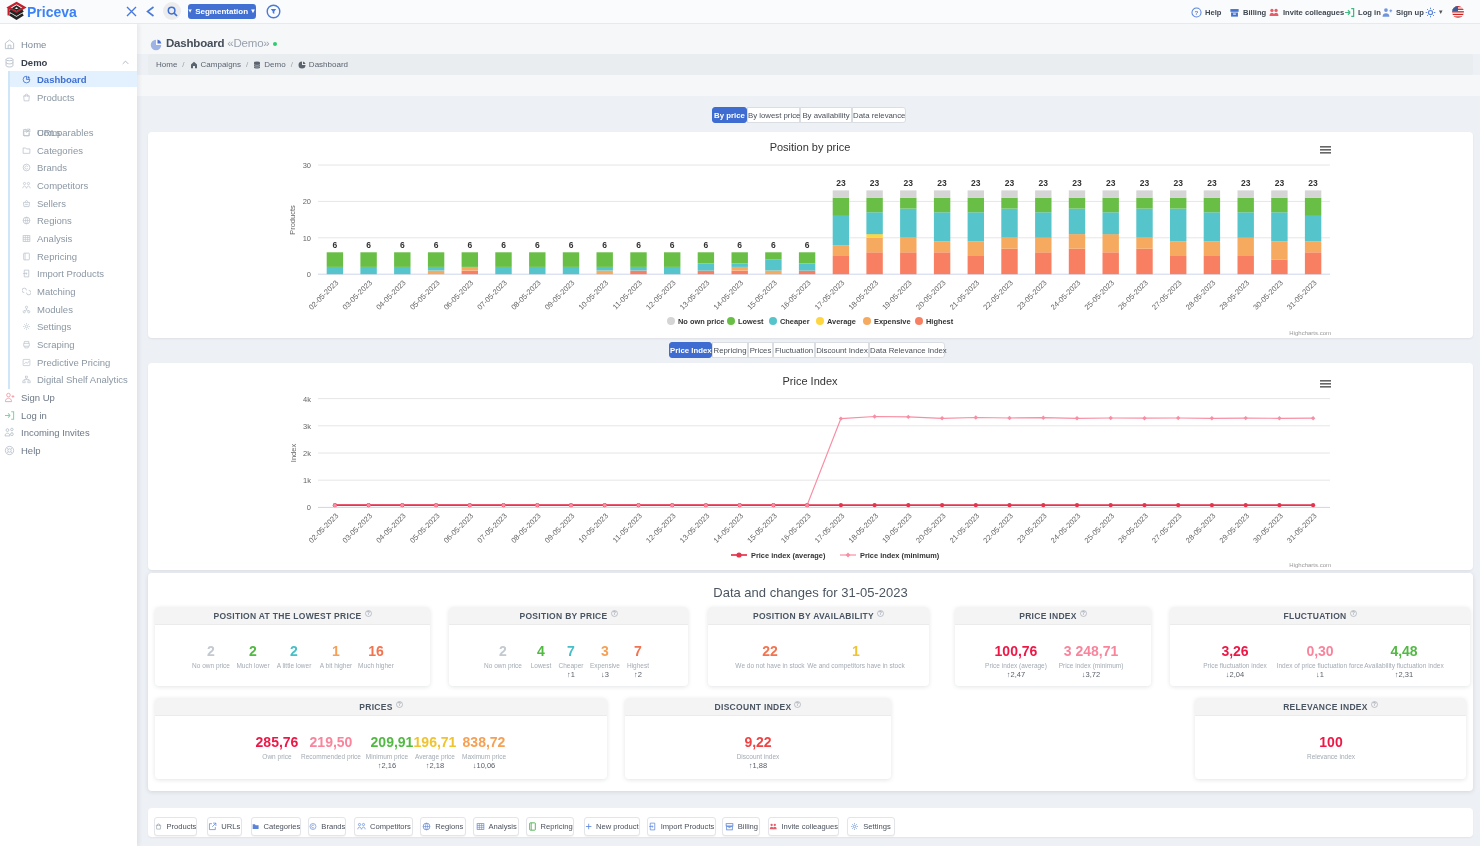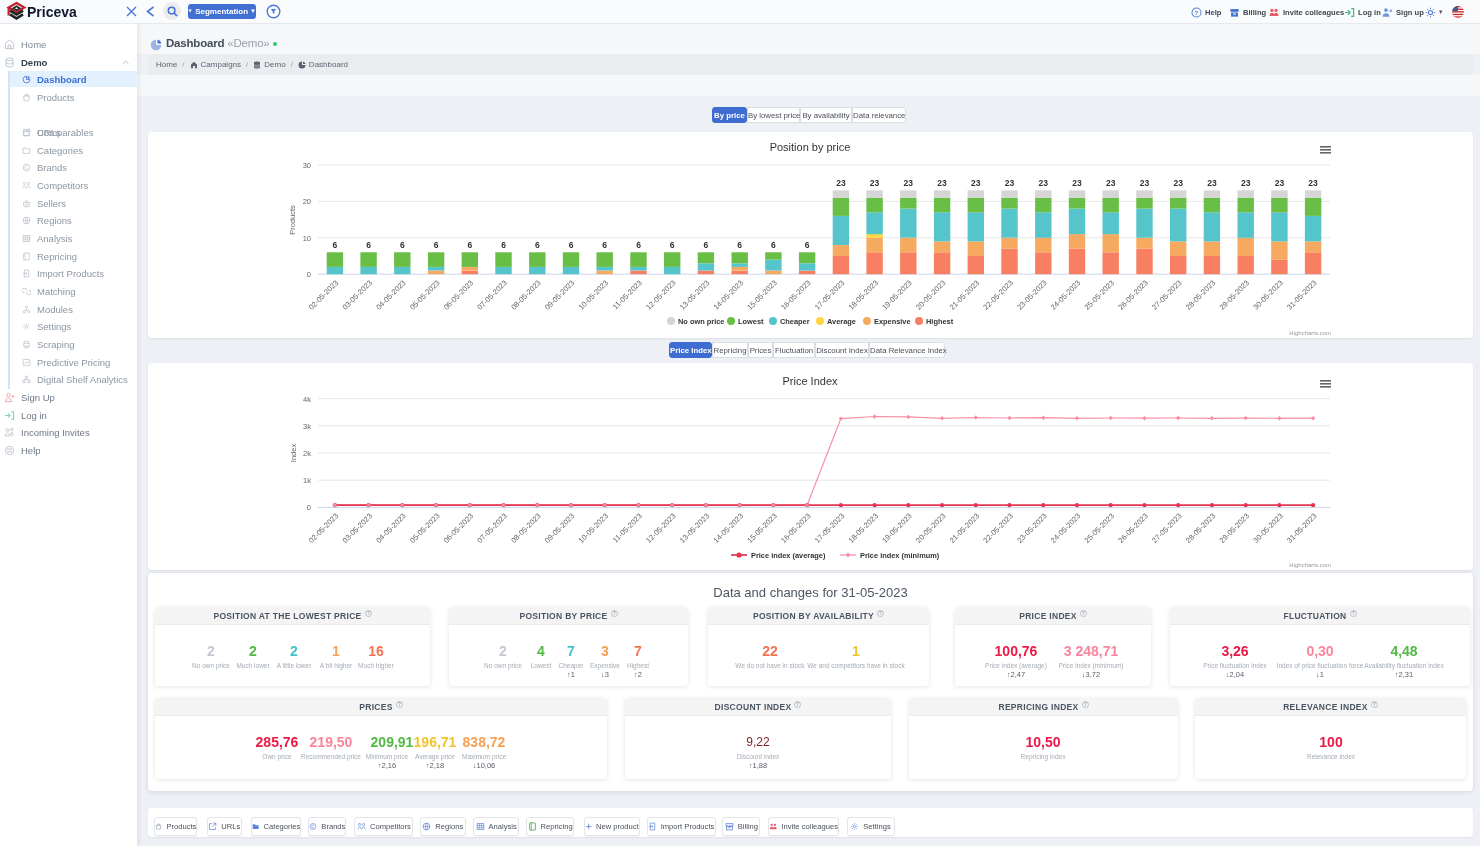--- a/index.html
+++ b/index.html
@@ -484,31 +484,23 @@
       <div style="position:absolute;left:210px;top:64px;width:140px;text-align:center;font-size:7.5px;color:#5a6069;font-weight:400;line-height:8px">↑2,18</div>
       <div style="position:absolute;left:259px;top:37px;width:140px;text-align:center;font-size:14px;font-weight:700;color:#f5a054;line-height:14px">838,72</div>
       <div style="position:absolute;left:259px;top:55px;width:140px;text-align:center;font-size:6.5px;color:#a3abb4;line-height:7px;white-space:nowrap">Maximum price</div>
       <div style="position:absolute;left:259px;top:64px;width:140px;text-align:center;font-size:7.5px;color:#5a6069;font-weight:400;line-height:8px">↓10,06</div>
     </div>
     <div class="card" style="left:625px;top:698px;width:266px;height:81px">
       <div class="chead" style="height:18px;line-height:18px">DISCOUNT INDEX<svg width="7" height="7" viewBox="0 0 14 14" style="margin-left:3px;vertical-align:2px">
           <circle cx="7" cy="7" r="6" fill="none" stroke="#9aa3ad" stroke-width="1.2"></circle>
           <text x="7" y="10" font-size="9" text-anchor="middle" fill="#9aa3ad">?</text>
         </svg></div>
-      <div style="position:absolute;left:63px;top:37px;width:140px;text-align:center;font-size:12px;font-weight:400;color:#7f1d1d;line-height:14px">9,22</div>
+      <div style="position:absolute;left:63px;top:37px;width:140px;text-align:center;font-size:14px;font-weight:700;color:#ef4444;line-height:14px">9,22</div>
       <div style="position:absolute;left:63px;top:55px;width:140px;text-align:center;font-size:6.5px;color:#a3abb4;line-height:7px;white-space:nowrap">Discount index</div>
       <div style="position:absolute;left:63px;top:64px;width:140px;text-align:center;font-size:7.5px;color:#5a6069;font-weight:400;line-height:8px">↑1,88</div>
-    </div>
-    <div class="card" style="left:909px;top:698px;width:269px;height:81px">
-      <div class="chead" style="height:18px;line-height:18px">REPRICING INDEX<svg width="7" height="7" viewBox="0 0 14 14" style="margin-left:3px;vertical-align:2px">
-          <circle cx="7" cy="7" r="6" fill="none" stroke="#9aa3ad" stroke-width="1.2"></circle>
-          <text x="7" y="10" font-size="9" text-anchor="middle" fill="#9aa3ad">?</text>
-        </svg></div>
-      <div style="position:absolute;left:64px;top:37px;width:140px;text-align:center;font-size:14px;font-weight:700;color:#ee1847;line-height:14px">10,50</div>
-      <div style="position:absolute;left:64px;top:55px;width:140px;text-align:center;font-size:6.5px;color:#a3abb4;line-height:7px;white-space:nowrap">Repricing index</div>
     </div>
     <div class="card" style="left:1195px;top:698px;width:271px;height:81px">
       <div class="chead" style="height:18px;line-height:18px">RELEVANCE INDEX<svg width="7" height="7" viewBox="0 0 14 14" style="margin-left:3px;vertical-align:2px">
           <circle cx="7" cy="7" r="6" fill="none" stroke="#9aa3ad" stroke-width="1.2"></circle>
           <text x="7" y="10" font-size="9" text-anchor="middle" fill="#9aa3ad">?</text>
         </svg></div>
       <div style="position:absolute;left:66px;top:37px;width:140px;text-align:center;font-size:14px;font-weight:700;color:#ee1847;line-height:14px">100</div>
       <div style="position:absolute;left:66px;top:55px;width:140px;text-align:center;font-size:6.5px;color:#a3abb4;line-height:7px;white-space:nowrap">Relevance index</div>
     </div>
 <div style="position:absolute;left:148px;top:808px;width:1325px;height:29px;background:#fff;border-radius:4px;box-shadow:0 1px 2px rgba(35,46,60,0.06)"></div>
@@ -606,21 +598,21 @@
       <span style="margin-left:4px">Settings</span>
     </div>
 <div class="topbar">
       <div style="position:absolute;left:6px;top:1px"><svg width="21" height="21" viewBox="0 0 32 32">
 <path d="M16 3 L28 10 L16 17 L4 10 Z" fill="none" stroke="#c41f2e" stroke-width="3.4"></path>
 <path d="M4 10 L4 22" stroke="#c41f2e" stroke-width="3.4"></path>
 <path d="M16 8 L21 11 L16 14 L11 11 Z" fill="none" stroke="#232323" stroke-width="2.4"></path>
 <path d="M6 14.5 L16 20.5 L26 14.5" fill="none" stroke="#232323" stroke-width="4"></path>
 <path d="M6 20.5 L16 26.5 L26 20.5" fill="none" stroke="#232323" stroke-width="4"></path>
 </svg></div>
-      <div style="position:absolute;left:27px;top:4px;font-size:14px;font-weight:700;color:#0f172a">Priceva</div>
+      <div style="position:absolute;left:27px;top:4px;font-size:14px;font-weight:700;color:#3b82f6">Priceva</div>
       <svg style="position:absolute;left:126px;top:6px" width="11" height="11" viewBox="0 0 11 11">
         <path d="M1 1 L10 10 M10 1 L1 10" stroke="#4b79d6" stroke-width="1.4"></path>
       </svg>
       <svg style="position:absolute;left:146px;top:6px" width="9" height="11" viewBox="0 0 9 11">
         <path d="M7.5 1 L1.5 5.5 L7.5 10" fill="none" stroke="#4b79d6" stroke-width="1.6"></path>
       </svg>
       <div style="position:absolute;left:163px;top:2px;width:18px;height:18px;border-radius:50%;background:#ececec"></div>
       <svg style="position:absolute;left:167px;top:6px" width="11" height="11" viewBox="0 0 11 11">
         <circle cx="4.6" cy="4.6" r="3.3" fill="none" stroke="#3e6fd3" stroke-width="1.5"></circle>
         <path d="M7 7 L10 10" stroke="#3e6fd3" stroke-width="1.7"></path>

